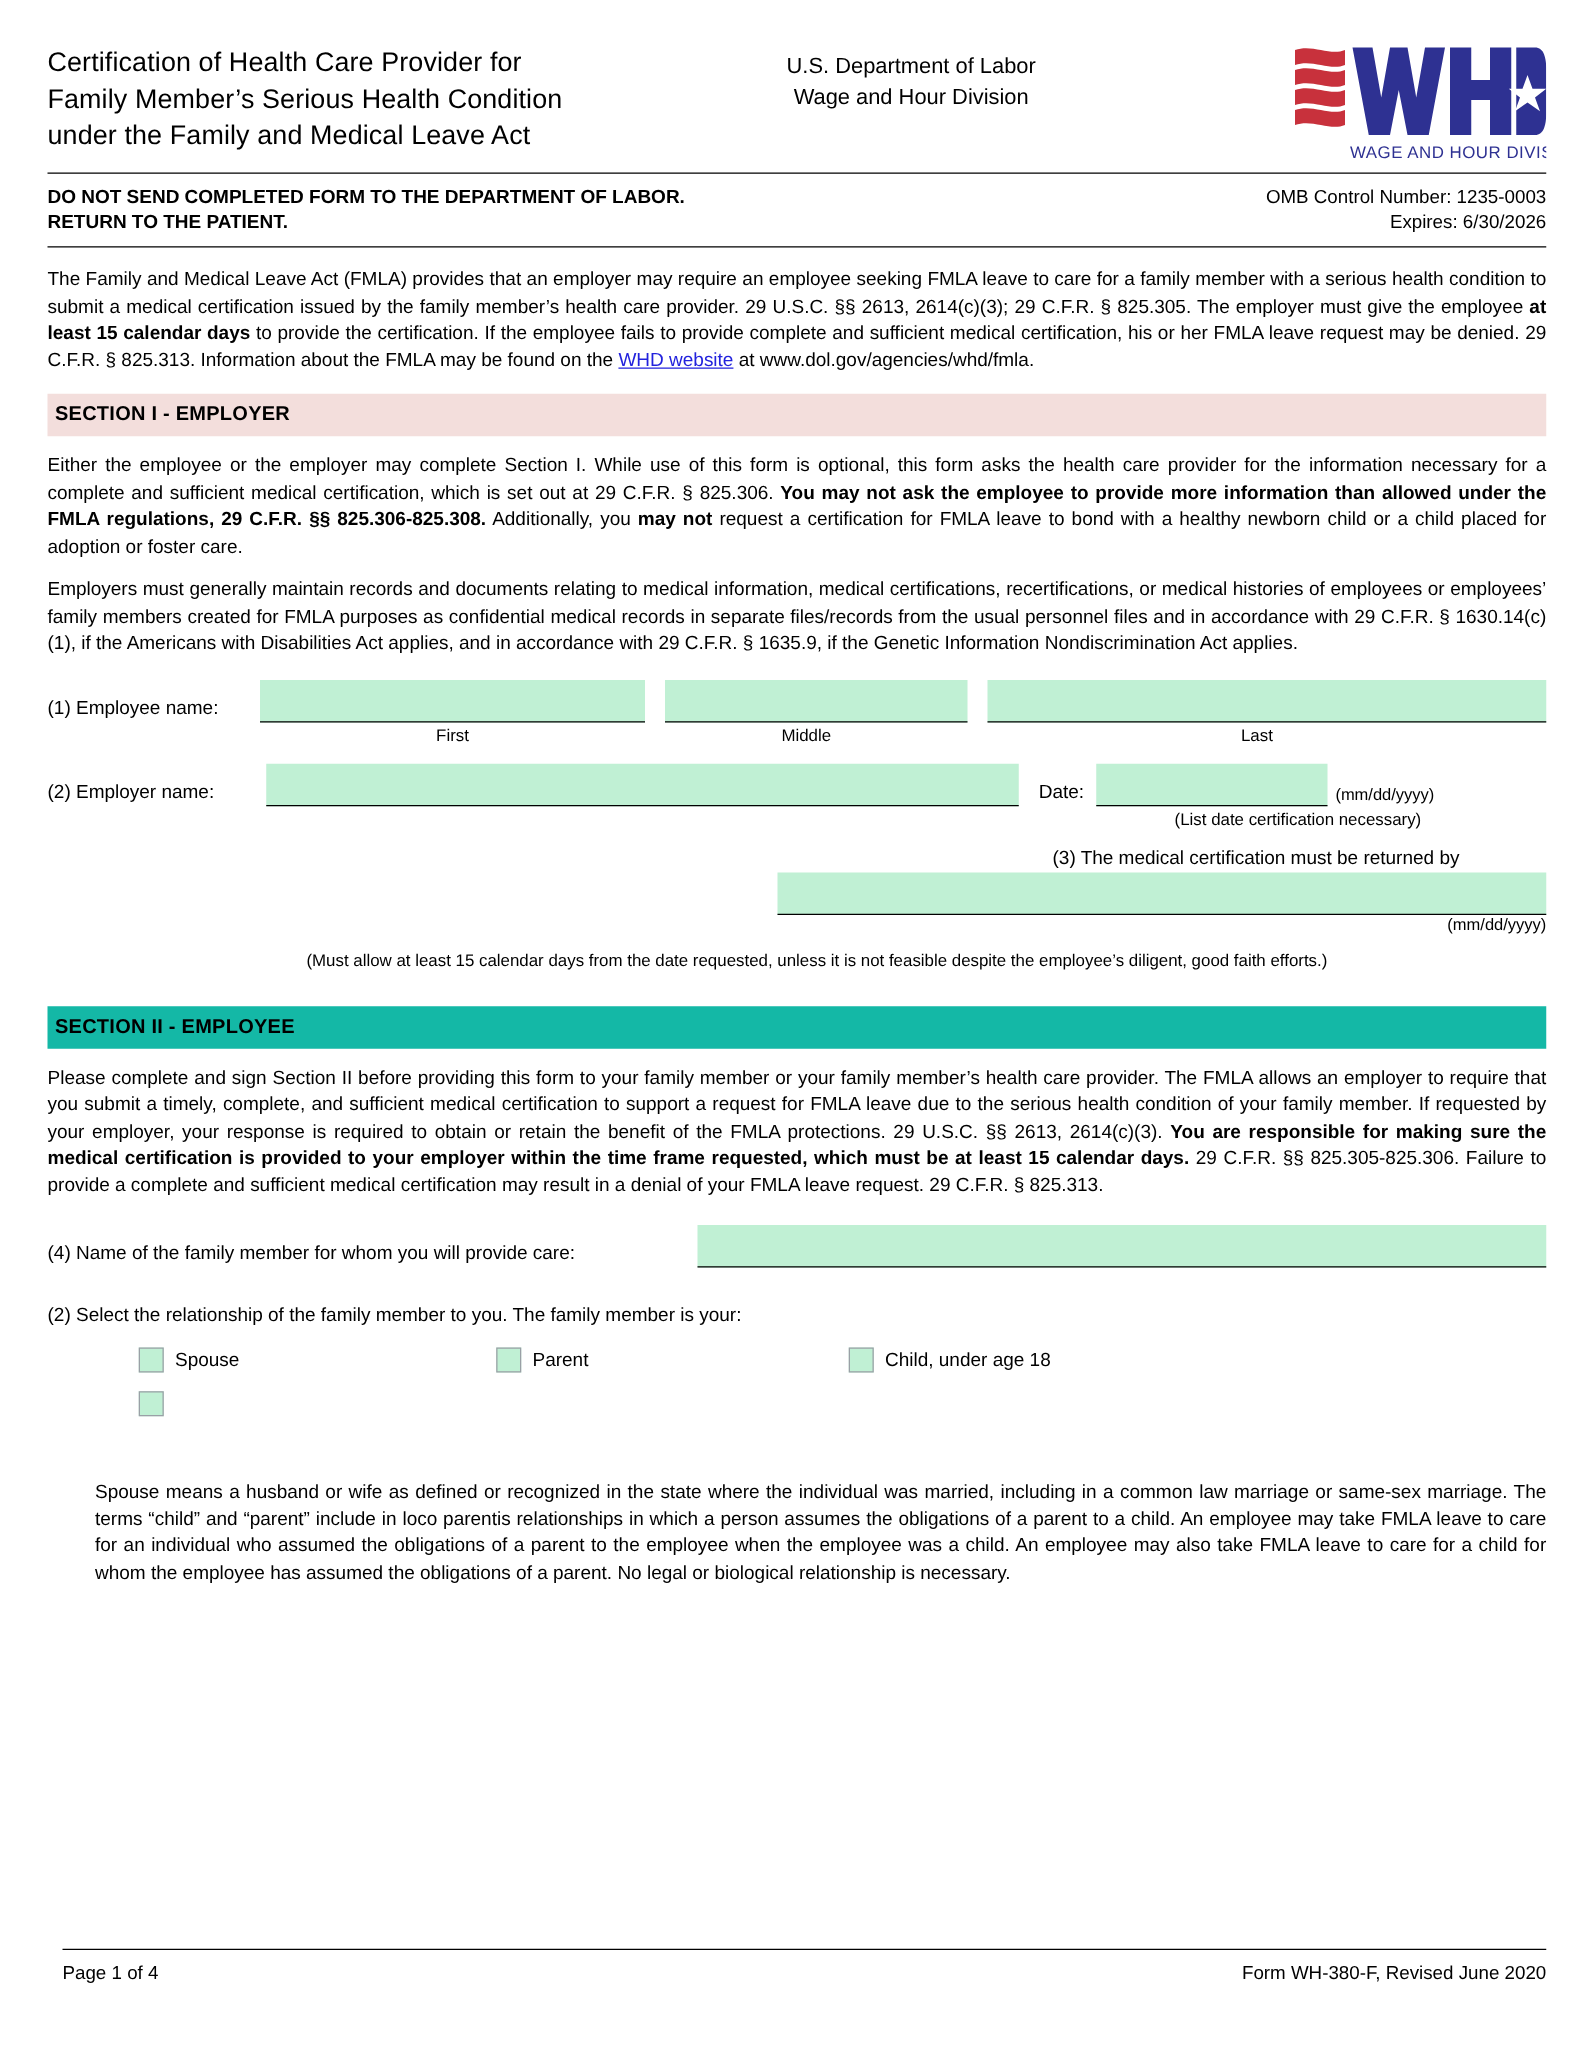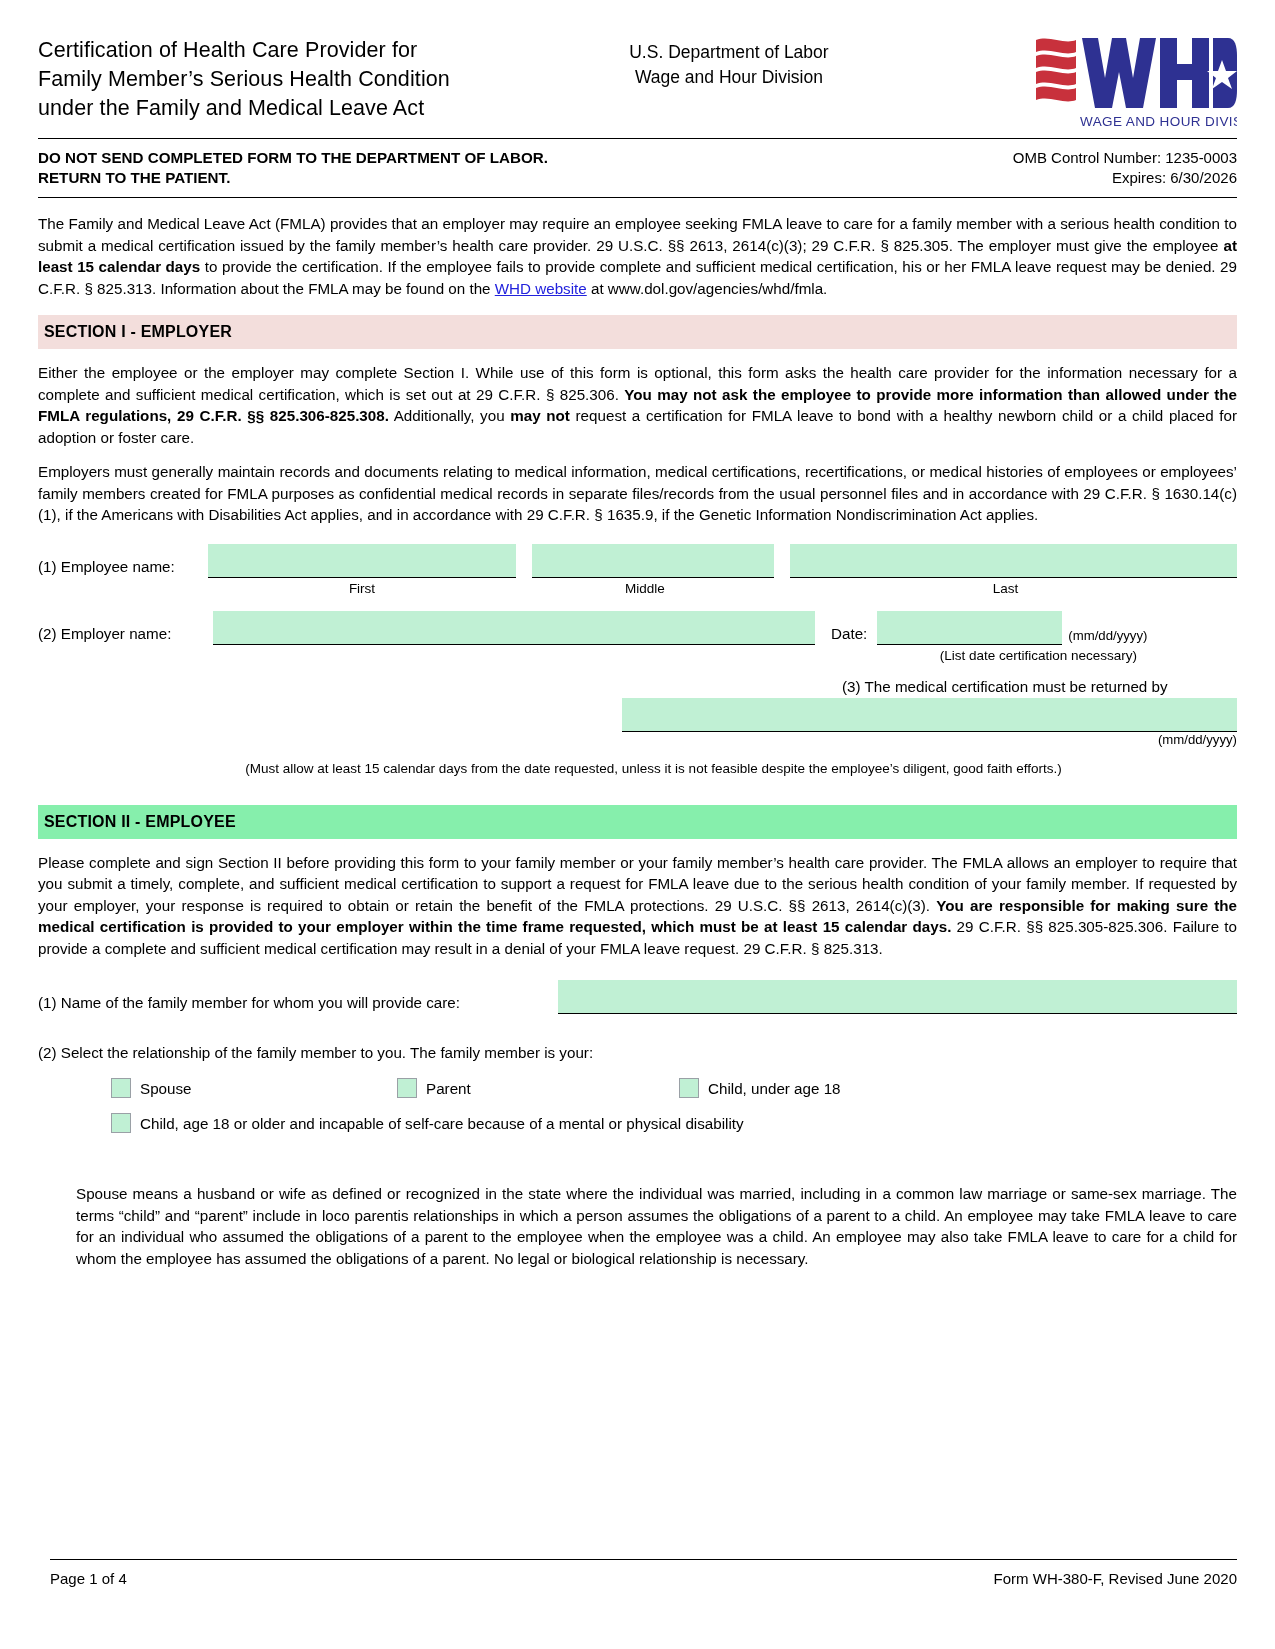--- a/index.html
+++ b/index.html
@@ -91,21 +91,21 @@
 
   
   .section-banner {
     font-size: 16px;
     font-weight: bold;
     padding: 8px 6px 8px 6px;
     margin-top: 16px;
     letter-spacing: 0.2px;
   }
   .banner-employer { background: #f3dedc; }
-  .banner-employee { background: #86efac; }
+  .banner-employee { background: #14b8a6; }
 
   
   .fields { margin-top: 18px; position: relative; }
 
   .row {
     display: flex;
     align-items: flex-end;
     position: relative;
   }
   .rowlabel {
@@ -240,21 +240,21 @@
       <div class="mmdd">(mm/dd/yyyy)</div>
     </div>
     <div class="small-note" style="margin-left:32px;margin-top:12px;text-align:center;">(Must allow at least 15 calendar days from the date requested, unless it is not feasible despite the employee’s diligent, good faith efforts.)</div>
   </div>
 
   <div class="section-banner banner-employee" style="margin-top:29px;">SECTION II - EMPLOYEE</div>
 
   <p class="para"><span>Please complete and sign Section II before providing this form to your family member or your family member’s health care provider. The FMLA allows an employer to require that you submit a timely, complete, and sufficient medical certification to support a request for FMLA leave due to the serious health condition of your family member. If requested by your employer, your response is required to obtain or retain the benefit of the FMLA protections. 29 U.S.C. §§ 2613, 2614(c)(3). </span><b>You are responsible for making sure the medical certification is provided to your employer within the time frame requested, which must be at least 15 calendar days.</b><span> 29 C.F.R. §§ 825.305-825.306. Failure to provide a complete and sufficient medical certification may result in a denial of your FMLA leave request. 29 C.F.R. § 825.313.</span></p>
 
   <div class="row" style="margin-top:21px;">
-    <div class="rowlabel" style="width:520px;">(1) Name of the family member for whom you will provide care:</div>
+    <div class="rowlabel" style="width:520px;">(4) Name of the family member for whom you will provide care:</div>
     <div class="fill" style="flex:1;"></div>
   </div>
 
   <div class="rowlabel" style="margin-top:30px;">(2) Select the relationship of the family member to you. The family member is your:</div>
 
   <div class="cbrow" style="margin-top:14px;margin-left:73px;">
     <div class="cbitem" style="width:256px;">
       <span class="cbox"></span>
       <span class="cblabel">Spouse</span>
     </div>
@@ -264,21 +264,20 @@
     </div>
     <div class="cbitem">
       <span class="cbox"></span>
       <span class="cblabel">Child, under age 18</span>
     </div>
   </div>
 
   <div class="cbrow" style="margin-top:15px;margin-left:73px;">
     <div class="cbitem">
       <span class="cbox"></span>
-      <span class="cblabel">Child, age 18 or older and incapable of self-care because of a mental or physical disability</span>
     </div>
   </div>
 
   <p class="indent-para" style="margin-top:50px;">Spouse means a husband or wife as defined or recognized in the state where the individual was married, including in a common law marriage or same-sex marriage. The terms “child” and “parent” include in loco parentis relationships in which a person assumes the obligations of a parent to a child. An employee may take FMLA leave to care for an individual who assumed the obligations of a parent to the employee when the employee was a child. An employee may also take FMLA leave to care for a child for whom the employee has assumed the obligations of a parent. No legal or biological relationship is necessary.</p>
 
   <div class="footer">
     <div>Page 1  of 4</div>
     <div>Form WH-380-F, Revised June 2020</div>
   </div>
 

